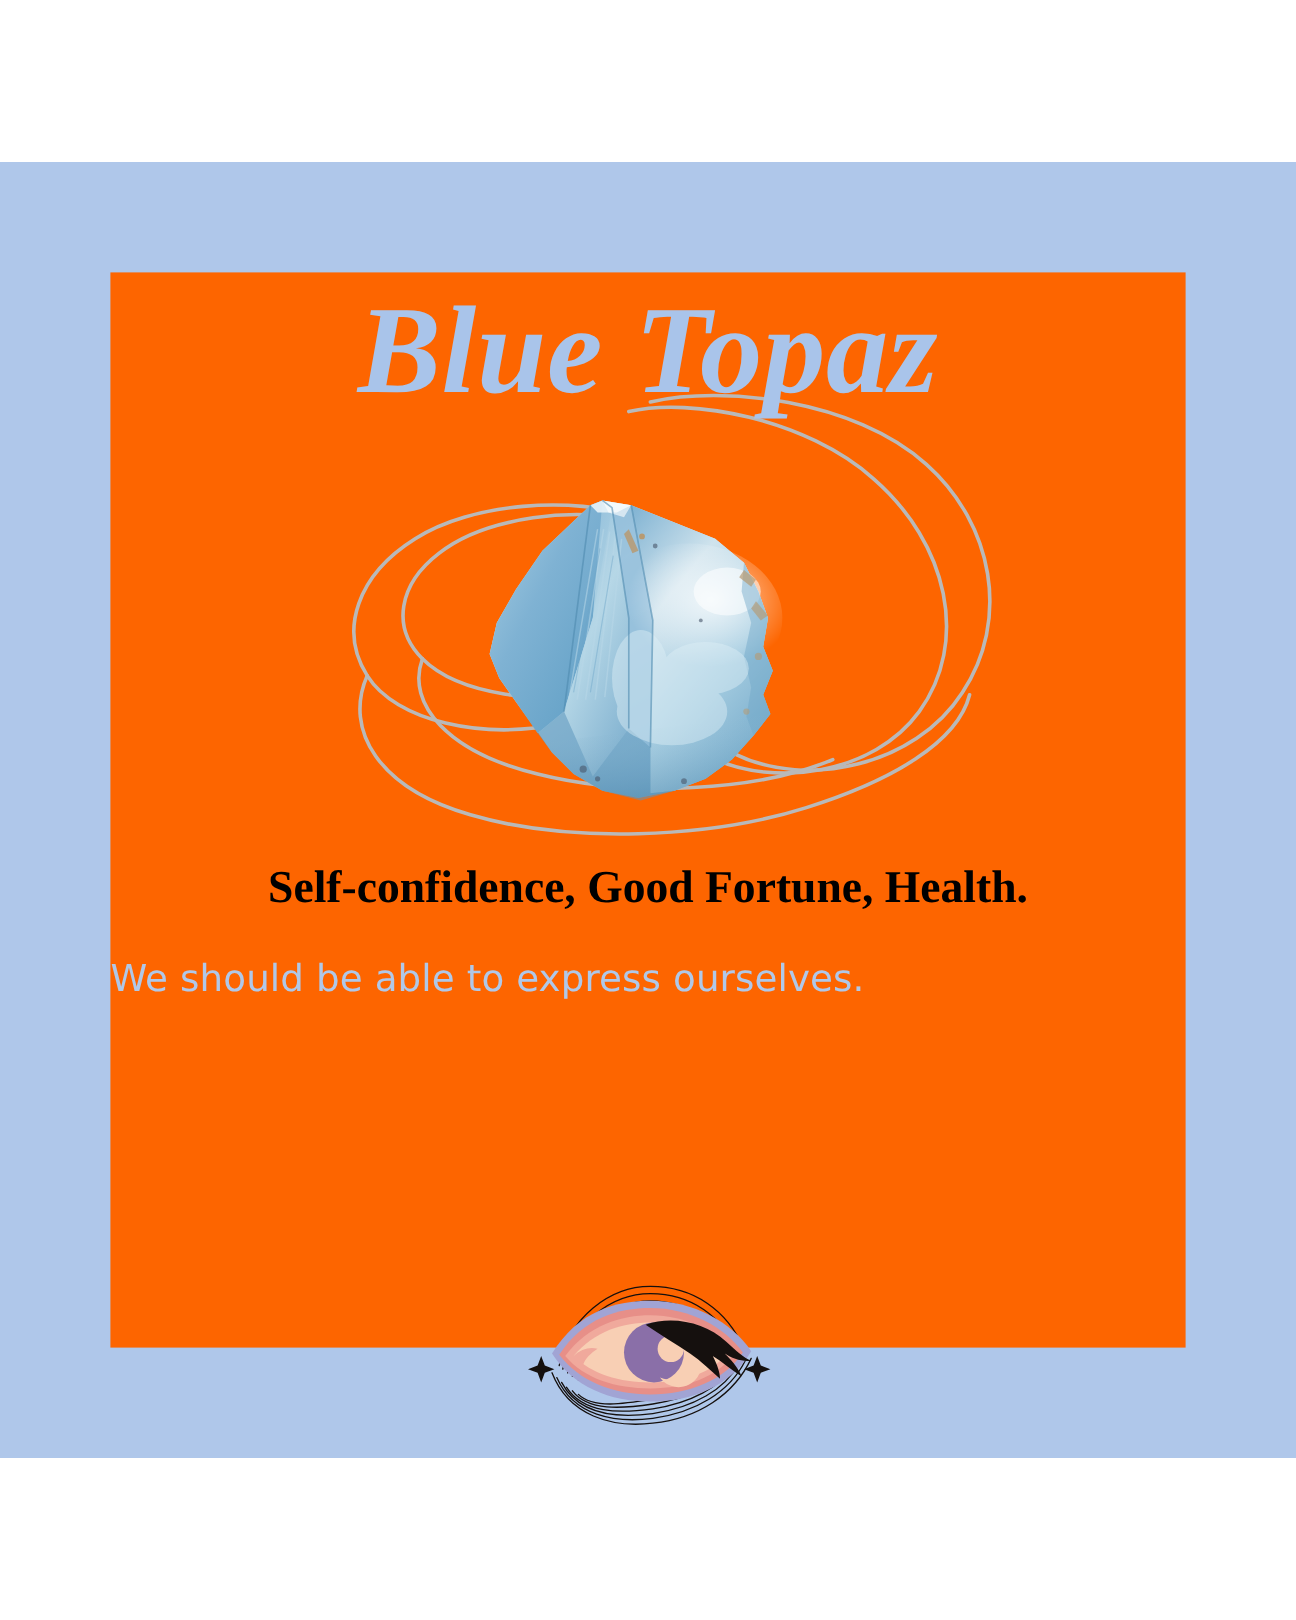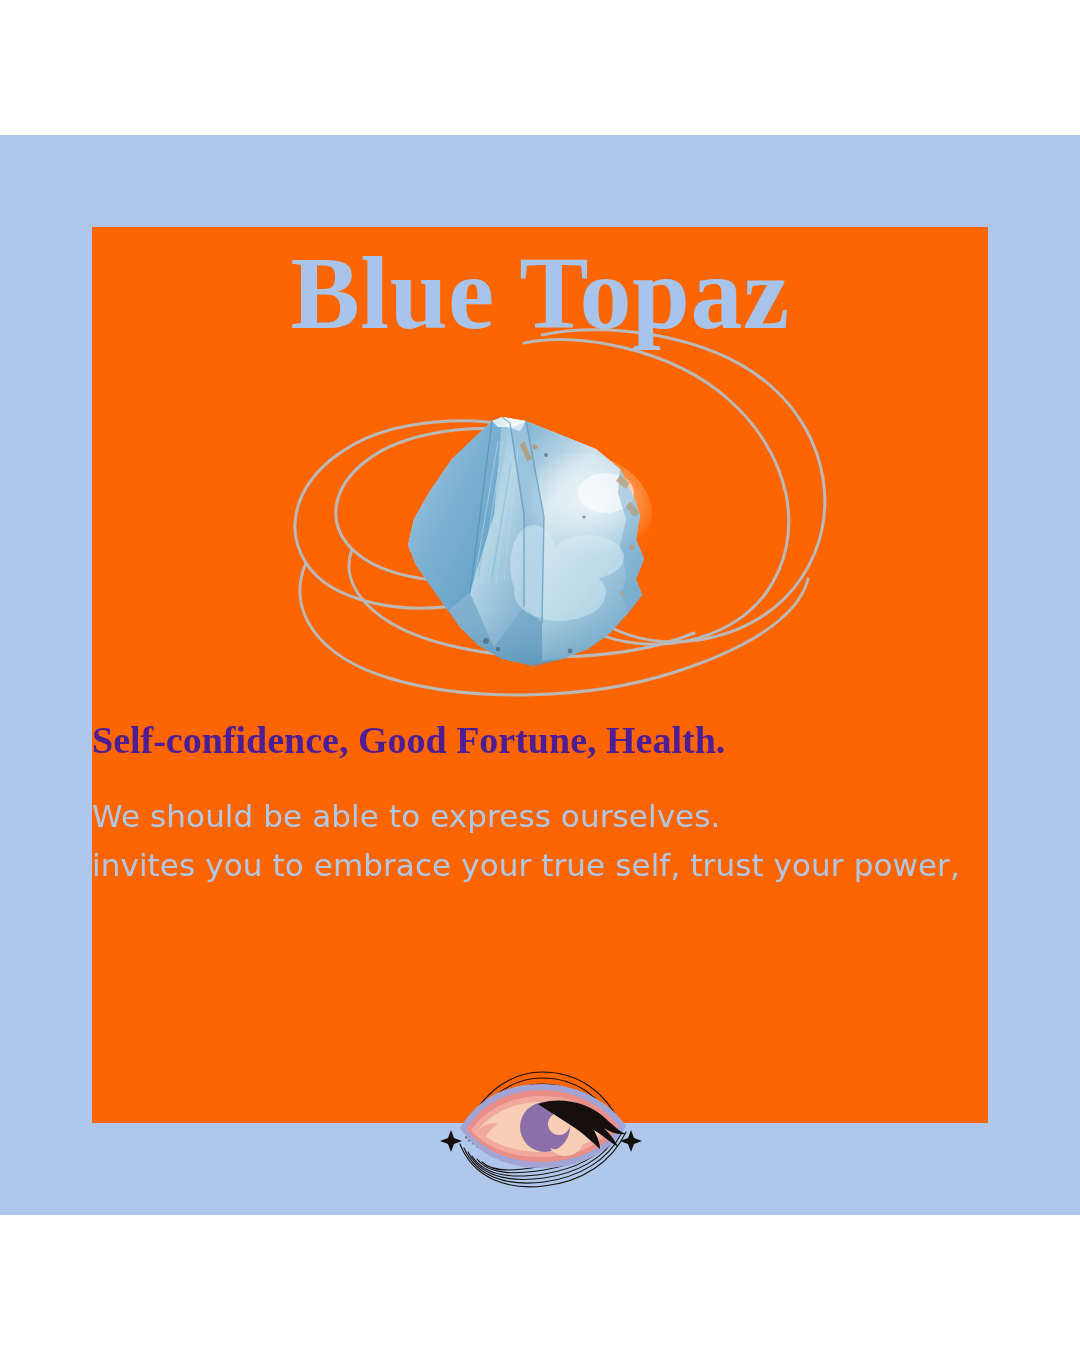--- a/index.html
+++ b/index.html
@@ -50,20 +50,21 @@
     top: 14px;
     width: 896px;
     text-align: center;
     font-family: "Liberation Serif", "DejaVu Serif", serif;
     font-weight: bold;
     font-size: 104px;
     line-height: 1.0;
     letter-spacing: 0.5px;
     color: #a9c4ea;
     white-space: nowrap;
+    font-style: italic;
   }
 
   
   #squiggle {
     position: absolute;
     left: 150px;
     top: 100px;
     width: 620px;
     height: 400px;
     pointer-events: none;
@@ -78,25 +79,26 @@
     height: 290px;
   }
   #crystal-svg { display:block; width:100%; height:100%; }
 
   
   #subtitle {
     position: absolute;
     left: 0;
     top: 493px;
     width: 896px;
+    text-align: center;
     font-family: "Liberation Serif", "DejaVu Serif", serif;
     font-weight: bold;
     font-size: 38px;
     line-height: 1.1;
-    color: #4c1d95;
+    color: #000000;
     white-space: nowrap;
   }
 
   
   #body-copy {
     position: absolute;
     left: 0;
     top: 565px;
     width: 908px;
     text-align: left;
@@ -244,21 +246,20 @@
         </g>
       </svg>
     </div>
 
     <div id="title">Blue Topaz</div>
 
     <div id="subtitle">Self-confidence, Good Fortune, Health.</div>
 
     <div id="body-copy">
       <span class="line">We should be able to express ourselves.</span>
-      <span class="line">invites you to embrace your true self, trust your power,</span>
     </div>
 
   </div>
 
   <div id="eye-logo">
     <svg id="eye-svg" viewBox="0 0 222 130" xmlns="http://www.w3.org/2000/svg">
 
       <g stroke="#15100e" stroke-width="1.1" fill="none" stroke-linecap="round">
         <path d="M36 76 C 44 36, 78 10, 112 10 C 148 10, 176 30, 190 62"></path>
         <path d="M39 79 C 47 41, 79 16, 112 16 C 146 16, 172 35, 185 65"></path>

